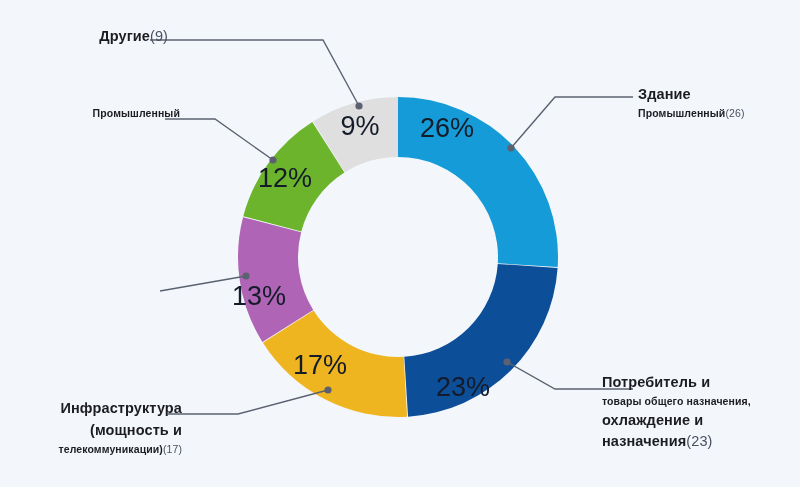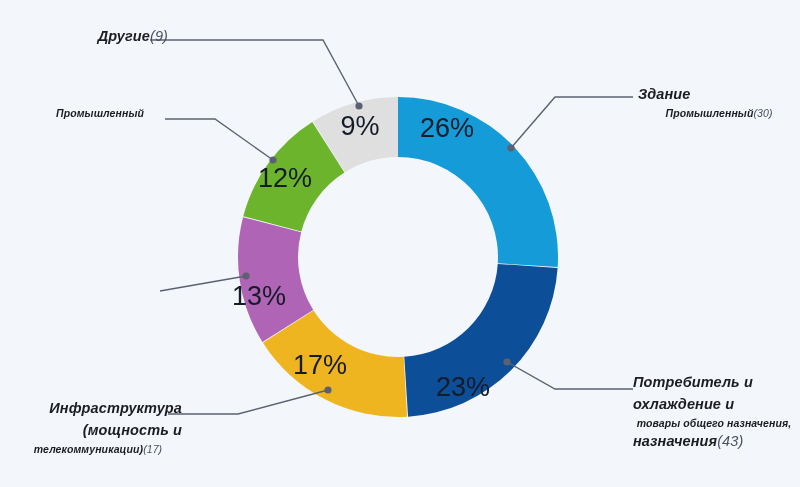--- a/index.html
+++ b/index.html
@@ -34,47 +34,45 @@
     fill: #141b29;
   }
   .callout-label {
     position: absolute;
     color: #1c1c22;
     line-height: 1.5;
     white-space: nowrap;
   }
   .cl-line {
     display: block;
-    font-style: italic;
   }
   .cl-big {
     font-size: 14.5px;
     font-weight: bold;
     letter-spacing: 0.1px;
   }
   .cl-small {
     font-size: 10.5px;
     font-weight: bold;
     letter-spacing: 0.1px;
-    text-align: center;
   }
   .cl-count {
     font-weight: normal;
     color: #4a5060;
   }
   .align-right { text-align: right; }
   .align-left  { text-align: left; }
 
   
   #callout-other     { left: 48px;  top: 26px;  width: 120px; }
   #callout-industrial{ left: 20px;  top: 106px; width: 160px; }
   #callout-transport { left: 18px;  top: 274px; width: 160px; }
   #callout-infra     { left: 14px;  top: 398px; width: 168px; }
   #callout-building  { left: 638px; top: 84px;  width: 162px; }
-  #callout-consumer  { left: 633px; top: 372px; width: 162px; }
+  #callout-consumer  { left: 602px; top: 372px; width: 162px; }
 </style>
 </head>
 <body>
 
 <div id="stage">
 
   <svg class="chart" viewBox="0 0 800 487">
 
     <g>
 
@@ -144,23 +142,23 @@
 
 
   <div class="callout-label align-right" id="callout-infra">
     <span class="cl-line cl-big">Инфраструктура</span>
     <span class="cl-line cl-big">(мощность и</span>
     <span class="cl-line cl-small"><span>телекоммуникации)</span><span class="cl-count">(17)</span></span>
   </div>
 
   <div class="callout-label align-left" id="callout-building">
     <span class="cl-line cl-big">Здание</span>
-    <span class="cl-line cl-small"><span>Промышленный</span><span class="cl-count">(30)</span></span>
+    <span class="cl-line cl-small"><span>Промышленный</span><span class="cl-count">(26)</span></span>
   </div>
 
   <div class="callout-label align-left" id="callout-consumer">
     <span class="cl-line cl-big">Потребитель и</span>
+    <span class="cl-line cl-small">товары общего назначения,</span>
     <span class="cl-line cl-big">охлаждение и</span>
-    <span class="cl-line cl-small">товары общего назначения,</span>
-    <span class="cl-line cl-big"><span>назначения</span><span class="cl-count">(43)</span></span>
+    <span class="cl-line cl-big"><span>назначения</span><span class="cl-count">(23)</span></span>
   </div>
 
 </div>
 
 </body></html>

